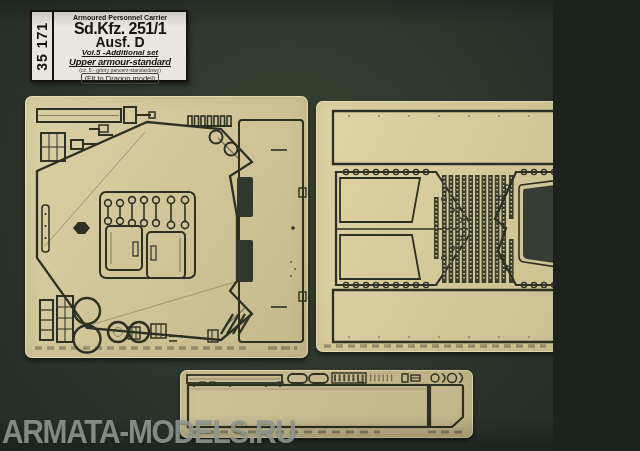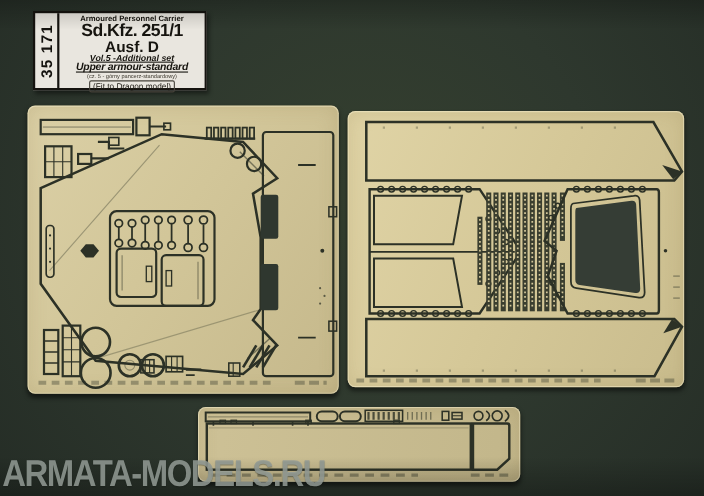--- a/index.html
+++ b/index.html
@@ -1,17 +1,17 @@
 <!DOCTYPE html>
 <html><head>
 <meta charset="utf-8">
 <style>
   html,body{margin:0;padding:0;background:#1c221d;}
   #photo{
-    position:relative; width:640px; height:451px; overflow:hidden;
+    position:relative; width:553px; height:451px; overflow:hidden;
     background:
       radial-gradient(circle at 52% 42%, #35402f 0%, #2e382e 50%, #252d26 100%);
     font-family:"Liberation Sans", sans-serif;
   }
   .vignette{position:absolute; inset:0; pointer-events:none;
     background:linear-gradient(180deg, rgba(0,0,0,.22) 0%, rgba(0,0,0,0) 6%, rgba(0,0,0,0) 92%, rgba(0,0,0,.25) 100%);}
   
   .label{
     position:absolute; left:30px; top:10px; width:158px; height:72px;
     background:#e9e6df; border:2px solid #15130f; box-sizing:border-box;

